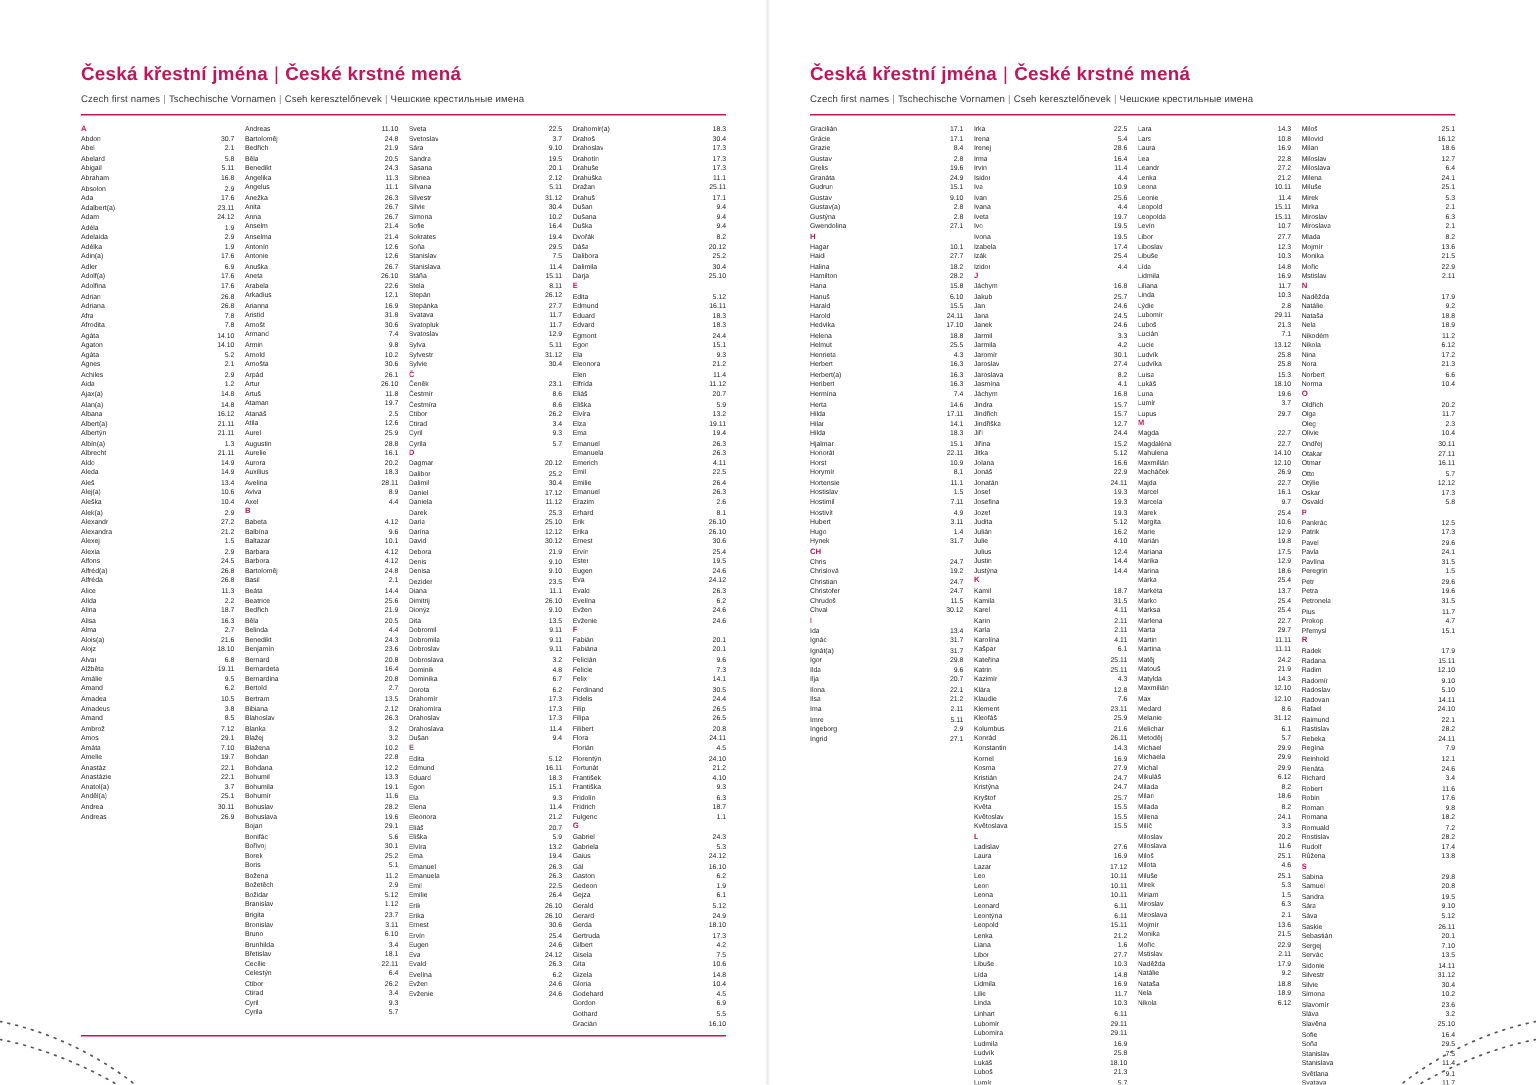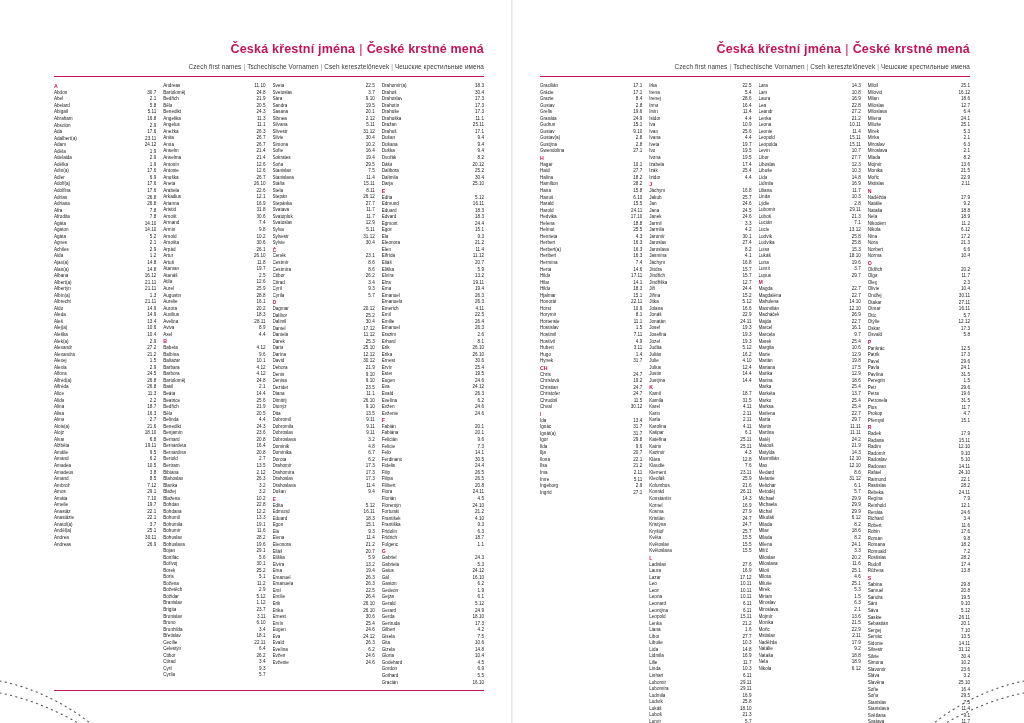--- a/index.html
+++ b/index.html
@@ -41,21 +41,21 @@
   .page-inner {
     position: absolute;
     left: 0; right: 0;
     top: 0;
   }
   .page-left .page-inner  { padding: 0 28px 0 54px; }
   .page-right .page-inner { padding: 0 54px 0 28px; }
 
   
   .head {
-    text-align: right;
+    text-align: left;
     padding-top: 42px;
   }
   .head-title {
     color: #c2145a;
     font-size: 12.5px;
     font-weight: bold;
     letter-spacing: 0.2px;
     white-space: nowrap;
   }
   .head-title .sep {

